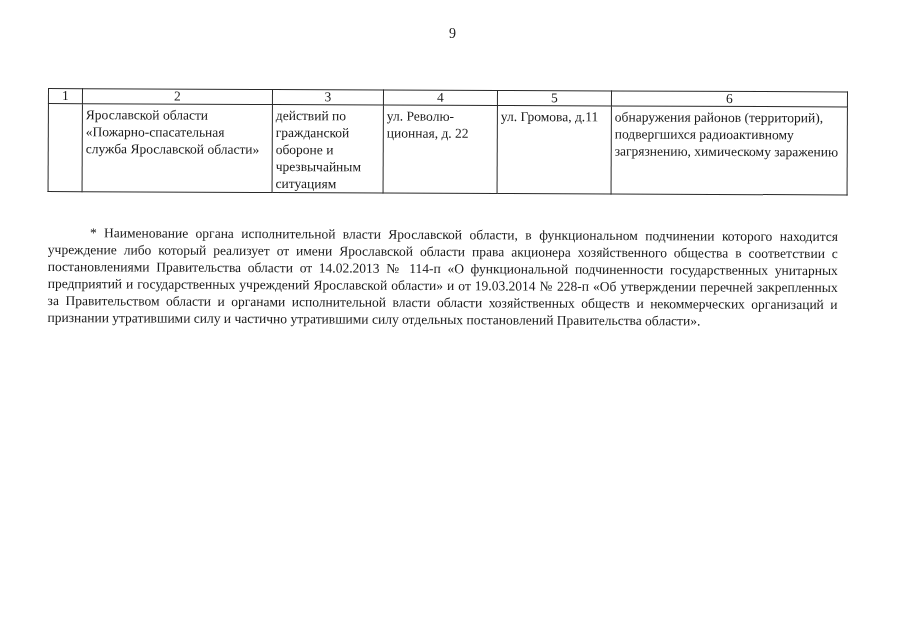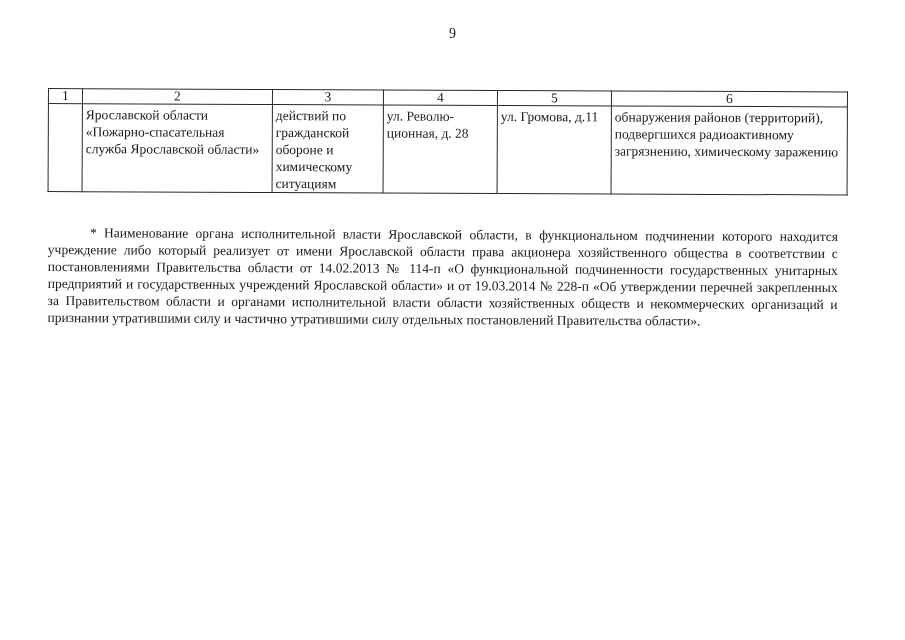--- a/index.html
+++ b/index.html
@@ -49,21 +49,21 @@
     <td>1</td>
     <td>2</td>
     <td>3</td>
     <td>4</td>
     <td>5</td>
     <td>6</td>
   </tr>
   <tr class="body">
     <td></td>
     <td>Ярославской области «Пожарно-спасательная служба Ярославской области»</td>
-    <td>действий по гражданской обороне и химическому ситуациям</td>
-    <td>ул. Револю-ционная, д. 28</td>
+    <td>действий по гражданской обороне и чрезвычайным ситуациям</td>
+    <td>ул. Револю-ционная, д. 22</td>
     <td>ул. Громова, д.11</td>
     <td>обнаружения районов (территорий), подвергшихся радиоактивному загрязнению, химическому заражению</td>
   </tr>
 </tbody>
   </table>
 
 <p class="footnote">* Наименование органа исполнительной власти Ярославской области, в функциональном подчинении которого находится учреждение либо который реализует от имени Ярославской области права акционера хозяйственного общества в соответствии с постановлениями Правительства области от 14.02.2013 № 114-п «О функциональной подчиненности государственных унитарных предприятий и государственных учреждений Ярославской области» и от 19.03.2014 № 228-п «Об утверждении перечней закрепленных за Правительством области и органами исполнительной власти области хозяйственных обществ и некоммерческих организаций и признании утратившими силу и частично утратившими силу отдельных постановлений Правительства области».</p>
 
 </body></html>

